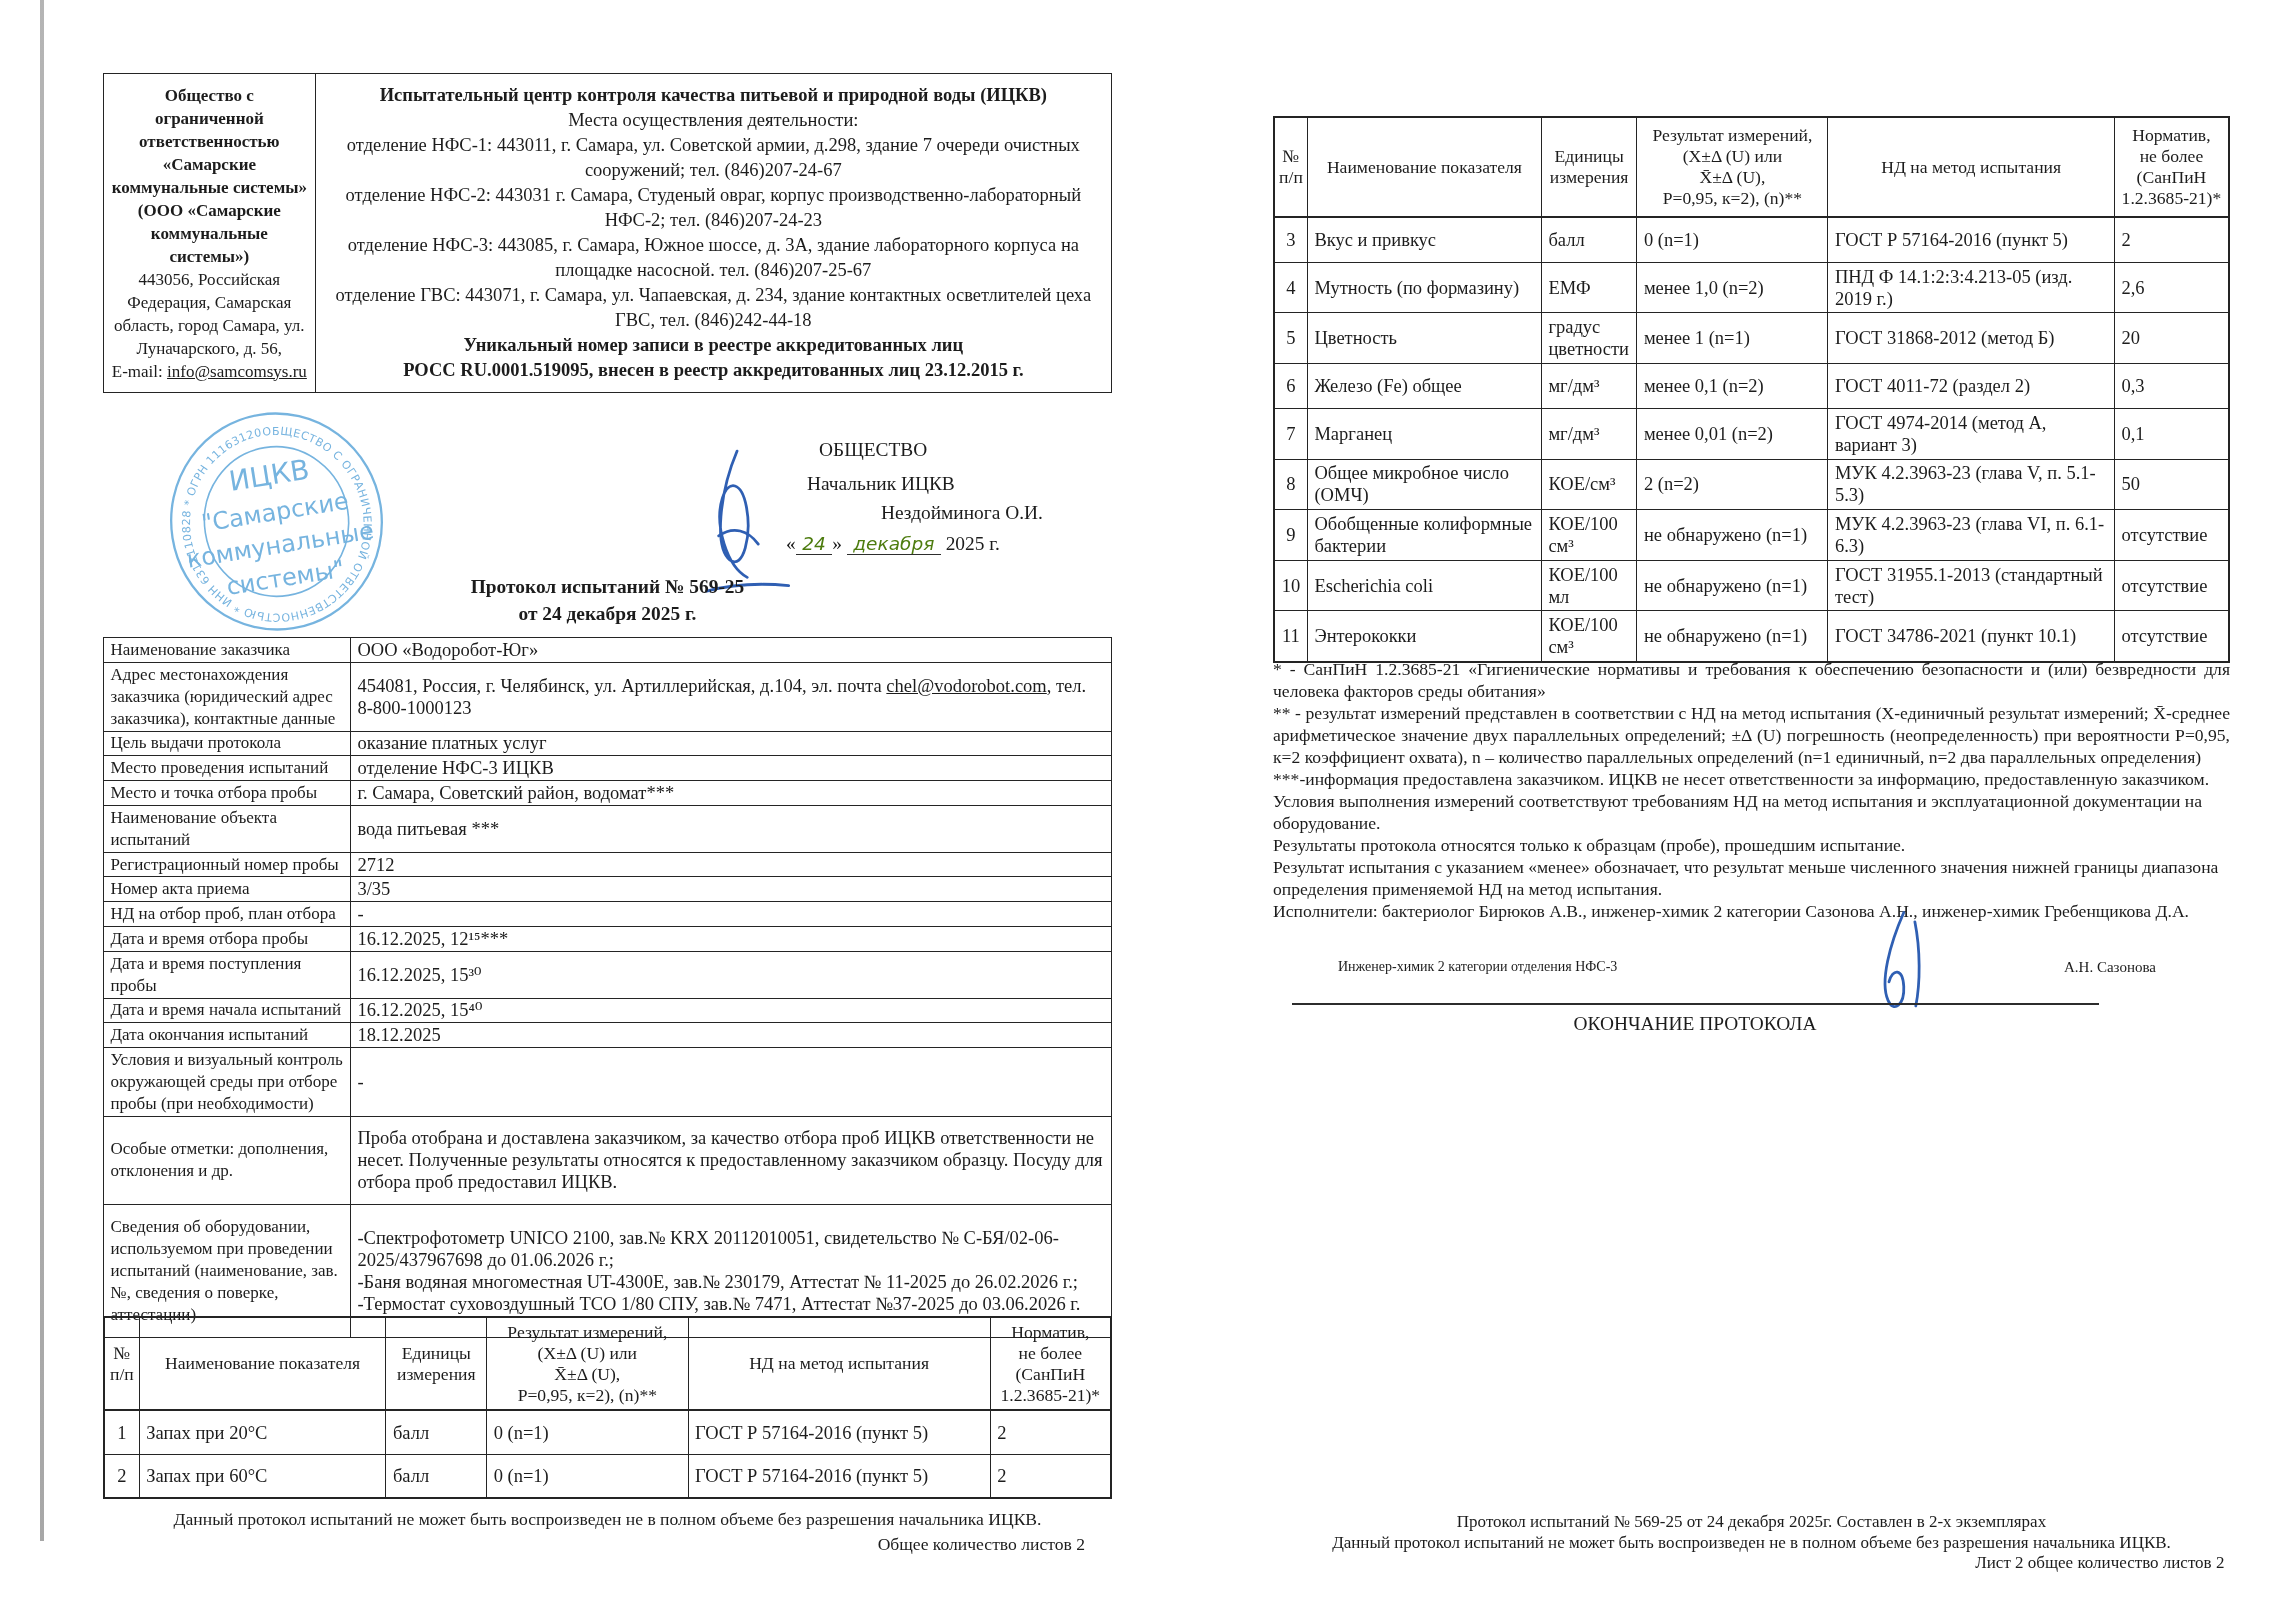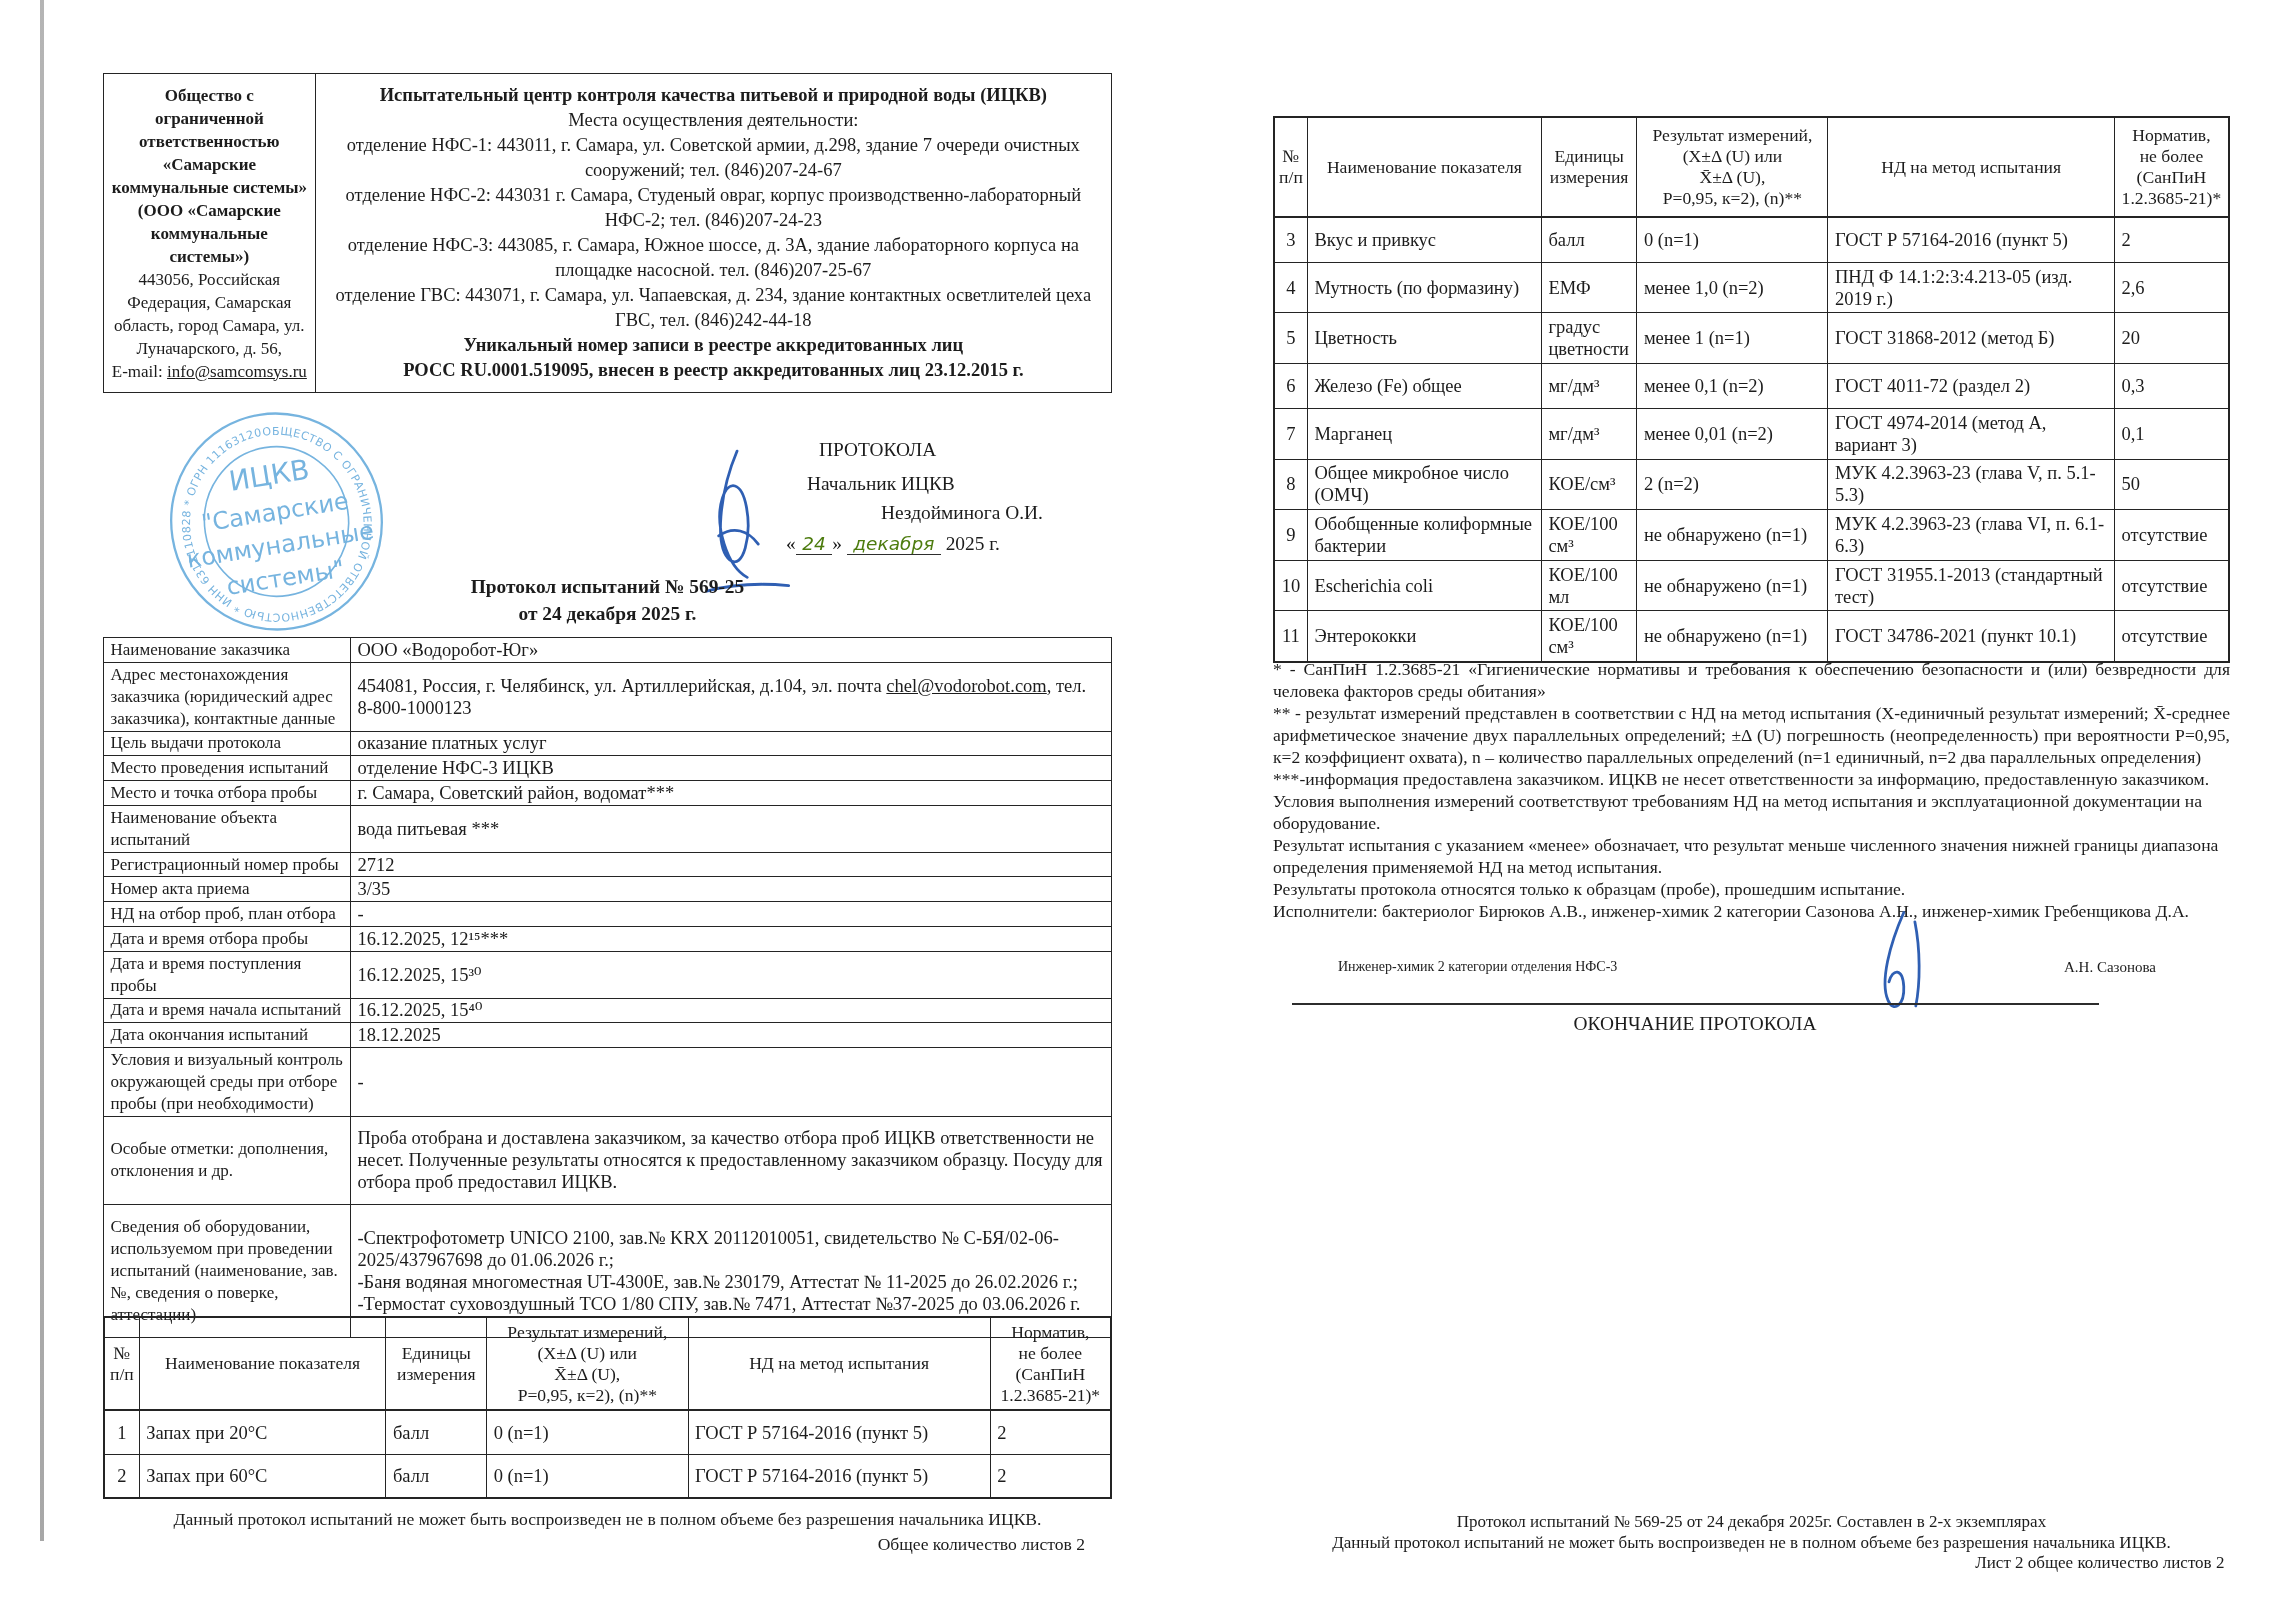--- a/index.html
+++ b/index.html
@@ -132,21 +132,21 @@
   </div>
 
   <div class="approve">
     <svg class="ap-sig" viewBox="0 0 230 370">
       <g fill="none" stroke="#2f5fb3" stroke-width="6" stroke-linecap="round">
         <path d="M100 30 C 62 120, 50 238, 84 266 C 114 290, 132 212, 120 150 C 110 98, 82 90, 68 132 C 50 190, 78 280, 122 304"></path>
         <path d="M34 334 C 86 320, 152 316, 212 322"></path>
         <path d="M60 214 C 92 192, 124 202, 146 232"></path>
       </g>
     </svg>
-    <div class="l" style="left:59px;top:9.3px;">ПРОТОКОЛА</div>
+    <div class="l" style="left:59px;top:9.3px;">ОБЩЕСТВО</div>
     <div class="l" style="left:47px;top:43px;">Начальник ИЦКВ</div>
     <div class="l" style="left:121px;top:72px;">Нездойминога О.И.</div>
     <div class="l" style="left:26px;top:103px;">
       <span>«</span><span class="hand hand-underline">24</span><span>»</span>
       <span class="hand hand-underline">декабря</span>
       <span>2025 г.</span>
     </div>
   </div>
 
   <div class="doc-title">
@@ -383,22 +383,22 @@
           <td>отсутствие</td>
         </tr>
       </tbody>
   </table>
 
   <div class="footnotes" id="footnotes">
       <div class="footnote j">* - СанПиН 1.2.3685-21 «Гигиенические нормативы и требования к обеспечению безопасности и (или) безвредности для человека факторов среды обитания»</div>
       <div class="footnote j">** - результат измерений представлен в соответствии с НД на метод испытания (X-единичный результат измерений; X̄-среднее арифметическое значение двух параллельных определений; ±Δ (U) погрешность (неопределенность) при вероятности Р=0,95, к=2 коэффициент охвата), n – количество параллельных определений (n=1 единичный, n=2 два параллельных определения)</div>
       <div class="footnote">***-информация предоставлена заказчиком. ИЦКВ не несет ответственности за информацию, предоставленную заказчиком.</div>
       <div class="footnote">Условия выполнения измерений соответствуют требованиям НД на метод испытания и эксплуатационной документации на оборудование.</div>
+      <div class="footnote">Результаты протокола относятся только к образцам (пробе), прошедшим испытание.</div>
       <div class="footnote">Результат испытания с указанием «менее» обозначает, что результат меньше численного значения нижней границы диапазона определения применяемой НД на метод испытания.</div>
-      <div class="footnote">Результаты протокола относятся только к образцам (пробе), прошедшим испытание.</div>
       <div class="footnote">Исполнители: бактериолог Бирюков А.В., инженер-химик 2 категории Сазонова А.Н., инженер-химик Гребенщикова Д.А.</div>
     </div>
 
   <div class="sign-role">Инженер-химик 2 категории отделения НФС-3</div>
   <svg class="p2-sig" viewBox="0 0 250 240">
     <g fill="none" stroke="#2f5fb3" stroke-width="6" stroke-linecap="round">
       <path d="M118 12 C 88 80, 66 162, 84 202 C 96 230, 120 212, 118 172 C 116 132, 94 132, 86 162"></path>
       <path d="M142 32 C 154 92, 154 164, 144 214"></path>
     </g>
   </svg>

